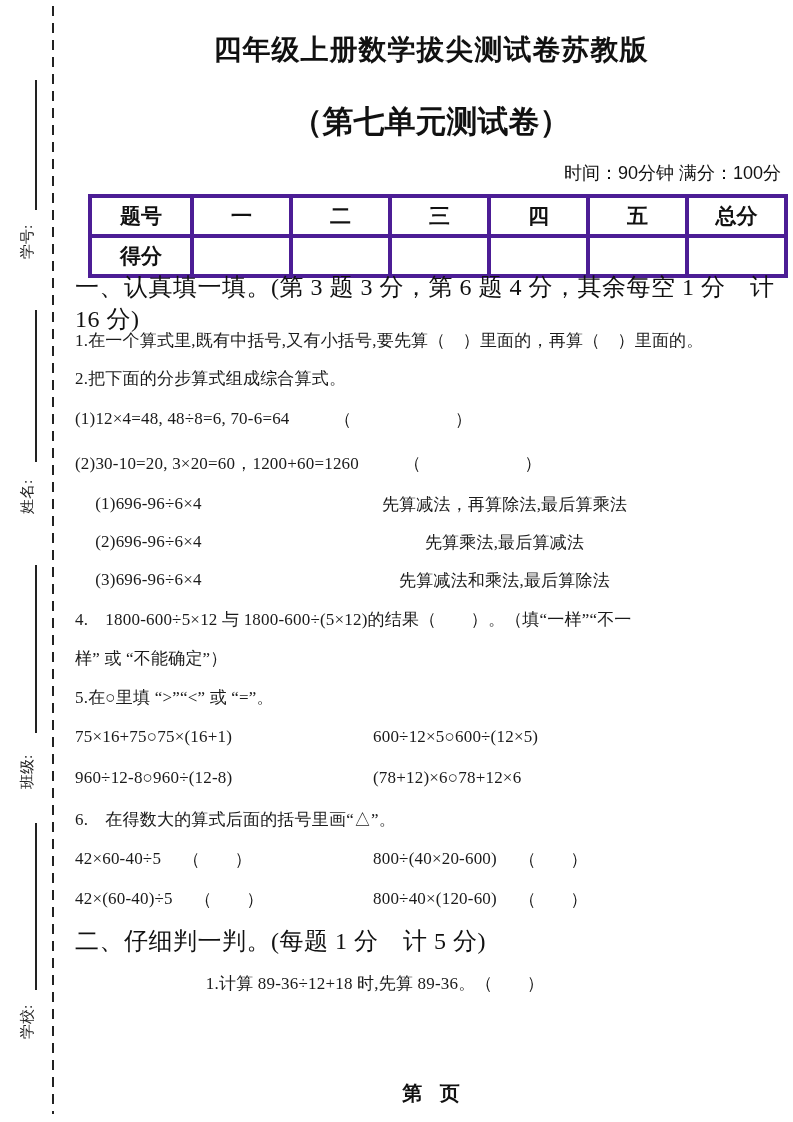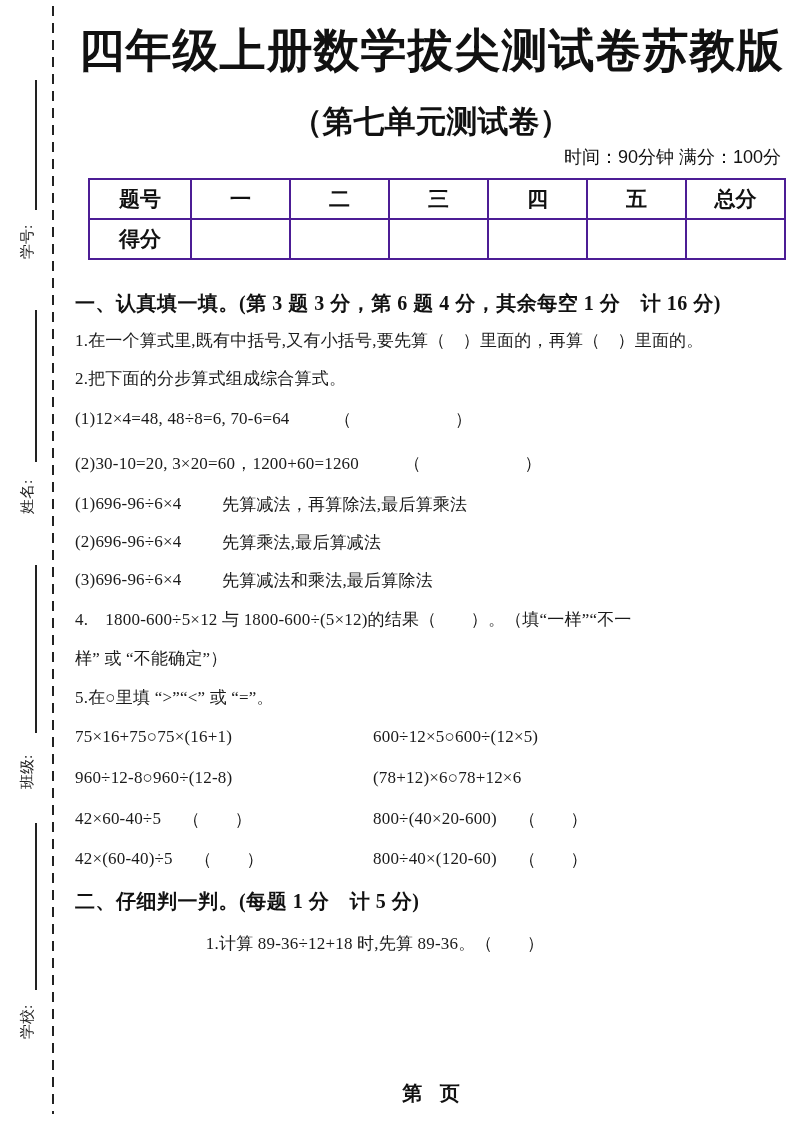--- a/index.html
+++ b/index.html
@@ -46,81 +46,82 @@
   .v-label.l3 { top: 762px; }
   .v-label.l4 { top: 1012px; }
 
   
   .header { position: absolute; left: 75px; top: 0; width: 712px; }
   .title {
     margin-top: 24px;
     text-align: center;
     font-family: "Liberation Sans", sans-serif;
     font-weight: 700;
-    font-size: 46px;
+    font-size: 28px;
     line-height: 52px;
     letter-spacing: 1px;
     color: #111;
   }
   .subtitle {
     margin-top: 24px;
     text-align: center;
     font-family: "Liberation Sans", sans-serif;
     font-weight: 700;
     font-size: 31px;
     line-height: 44px;
     color: #111;
   }
   .meta {
+    margin-top: 16px;
     text-align: right;
     padding-right: 6px;
     font-family: "Liberation Sans", sans-serif;
     font-size: 18px;
     line-height: 26px;
     color: #111;
   }
 
   
   table.score {
     margin: 8px 0 0 13px;
     border-collapse: collapse;
     table-layout: fixed;
     width: 697px;
     font-family: "Liberation Sans", sans-serif;
   }
   table.score td {
-    border: 2px solid #4c1d95;
+    border: 4px solid #4c1d95;
     height: 40px;
     text-align: center;
     vertical-align: middle;
     font-size: 21px;
     font-weight: 700;
     color: #111;
   }
   table.score col.c0 { width: 102px; }
   table.score col.cn { width: 99px; }
 
   
   .content { position: absolute; left: 75px; top: 285px; width: 712px; }
   .line {
     display: flex;
     align-items: center;
     font-size: 17px;
     color: #1a1a1a;
     letter-spacing: 0.2px;
   }
   .sec-heading {
-    font-weight: 700;
-    font-size: 20px;
+    font-weight: 400;
+    font-size: 24px;
     color: #111;
     letter-spacing: 0.5px;
   }
   .h36 { height: 36px; } .h38 { height: 38px; } .h40 { height: 40px; }
   .h42 { height: 42px; } .h44 { height: 44px; }
-  .grid3 { display: grid; grid-template-columns: 147px 1fr; align-items: center; }
+  .grid3 { display: grid; grid-template-columns: 147px 1fr; align-items: center; text-align: center; }
   .grid2 { display: grid; grid-template-columns: 298px 1fr; align-items: center; }
   .pair { display: flex; align-items: center; }
   .pair .blank { margin-left: 22px; white-space: pre; }
   .q2row .blank { margin-left: 45px; }
   .spread { justify-content: center; padding-right: 112px; }
   .blank { white-space: pre; }
 
   
   .footer {
     position: absolute;
@@ -226,20 +227,21 @@
 
     <div class="line h40 grid2">
       <span>75×16+75○75×(16+1)</span>
       <span>600÷12×5○600÷(12×5)</span>
     </div>
     <div class="line h42 grid2">
       <span>960÷12-8○960÷(12-8)</span>
       <span>(78+12)×6○78+12×6</span>
     </div>
 
+    <div class="line h40">6.　在得数大的算式后面的括号里画“△”。</div>
 
     <div class="line h40 grid2">
       <span class="pair">
         <span>42×60-40÷5</span>
         <span class="blank">（　　）</span>
       </span>
       <span class="pair">
         <span>800÷(40×20-600)</span>
         <span class="blank">（　　）</span>
       </span>

